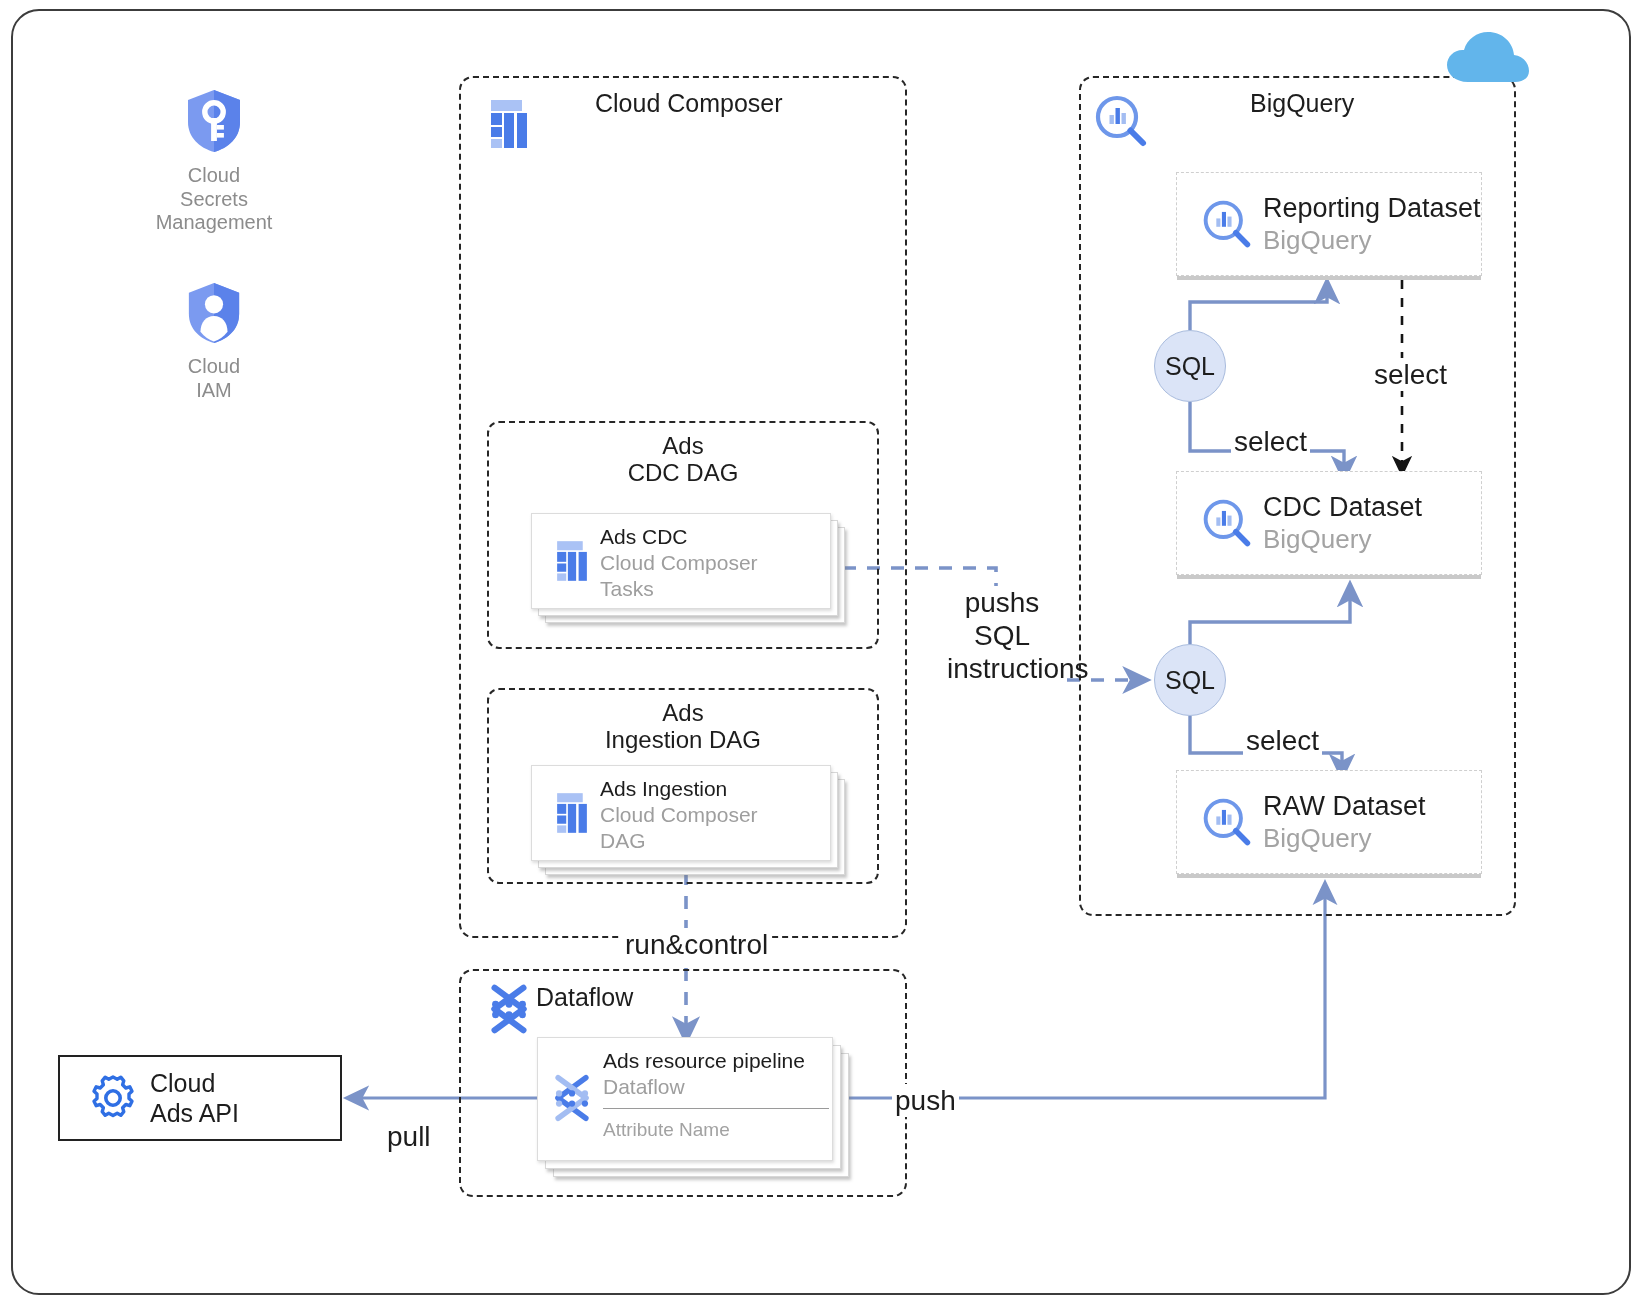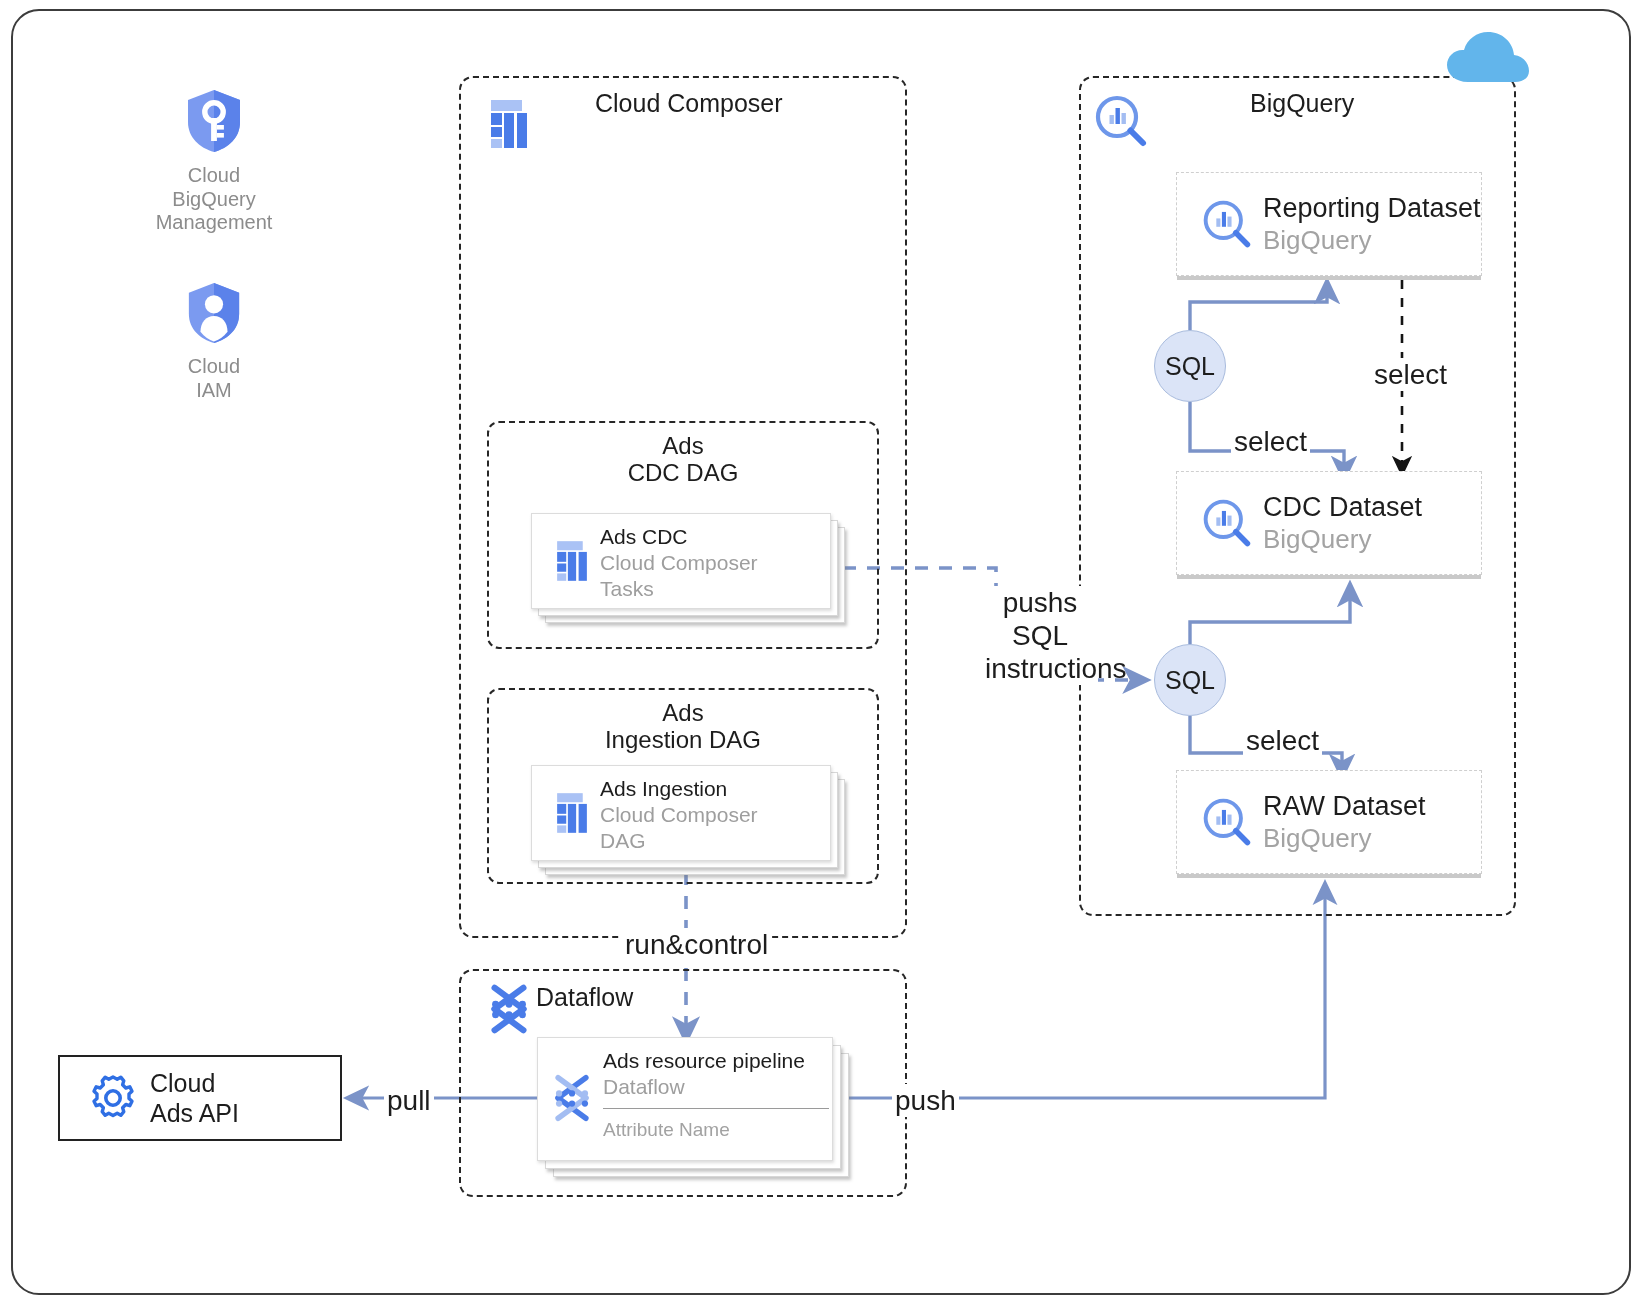--- a/index.html
+++ b/index.html
@@ -230,21 +230,21 @@
     <span>
       <svg width="60" height="66" viewBox="0 0 60 66">
         <path d="M30 2 L56 12 V34 C56 50 44 60 30 64 C16 60 4 50 4 34 V12 Z" fill="#7b9af0"></path>
         <path d="M30 2 L56 12 V34 C56 50 44 60 30 64 Z" fill="#5b82ea"></path>
         <circle cx="30" cy="24" r="9.2" fill="none" stroke="#ffffff" stroke-width="5.4"></circle>
         <rect x="27.1" y="30" width="5.8" height="23" fill="#ffffff"></rect>
         <rect x="32.9" y="37" width="7" height="4.6" fill="#ffffff"></rect>
         <rect x="32.9" y="45" width="7" height="4.6" fill="#ffffff"></rect>
       </svg>
     </span>
-    <span class="cap">Cloud BigQuery
+    <span class="cap">Cloud Secrets
 Management</span>
   </div>
 
   <div class="icon-stack" style="left:152px; top:281px; width:124px;">
     <span>
       <svg width="58" height="64" viewBox="0 0 60 66">
         <path d="M30 2 L56 12 V34 C56 50 44 60 30 64 C16 60 4 50 4 34 V12 Z" fill="#7b9af0"></path>
         <path d="M30 2 L56 12 V34 C56 50 44 60 30 64 Z" fill="#5b82ea"></path>
         <circle cx="30" cy="24" r="9.4" fill="#ffffff"></circle>
         <path d="M30 36 C38.5 36 44 43 44 52.5 C39.8 57.8 35.2 60.8 30 62.6 C24.8 60.8 20.2 57.8 16 52.5 C16 43 21.5 36 30 36 Z" fill="#ffffff"></path>
@@ -451,29 +451,29 @@
     </span>
     <span class="ds-text">
       <span class="ds-title">RAW Dataset</span>
       <span class="ds-sub">BigQuery</span>
     </span>
   </div>
 
   <div class="sql-node" style="left:1154px; top:330px;">SQL</div>
   <div class="sql-node" style="left:1154px; top:644px;">SQL</div>
 
-  <div class="edge-label" style="left:944px; top:586px; width:110px;margin-left:38px;">pushs
+  <div class="edge-label" style="left:944px; top:586px; width:110px;">pushs
 SQL
 instructions</div>
 
   <div class="edge-label" style="left:1231px; top:425px;">select</div>
 
   <div class="edge-label" style="left:1371px; top:358px;">select</div>
 
   <div class="edge-label" style="left:1243px; top:724px;">select</div>
 
   <div class="edge-label" style="left:622px; top:928px;">run&amp;control</div>
 
-  <div class="edge-label" style="left:384px; top:1084px;">pull</div>
+  <div class="edge-label" style="left:384px; top:1120px;">pull</div>
 
   <div class="edge-label" style="left:892px; top:1084px;">push</div>
 
 </div>
 
 </body></html>

